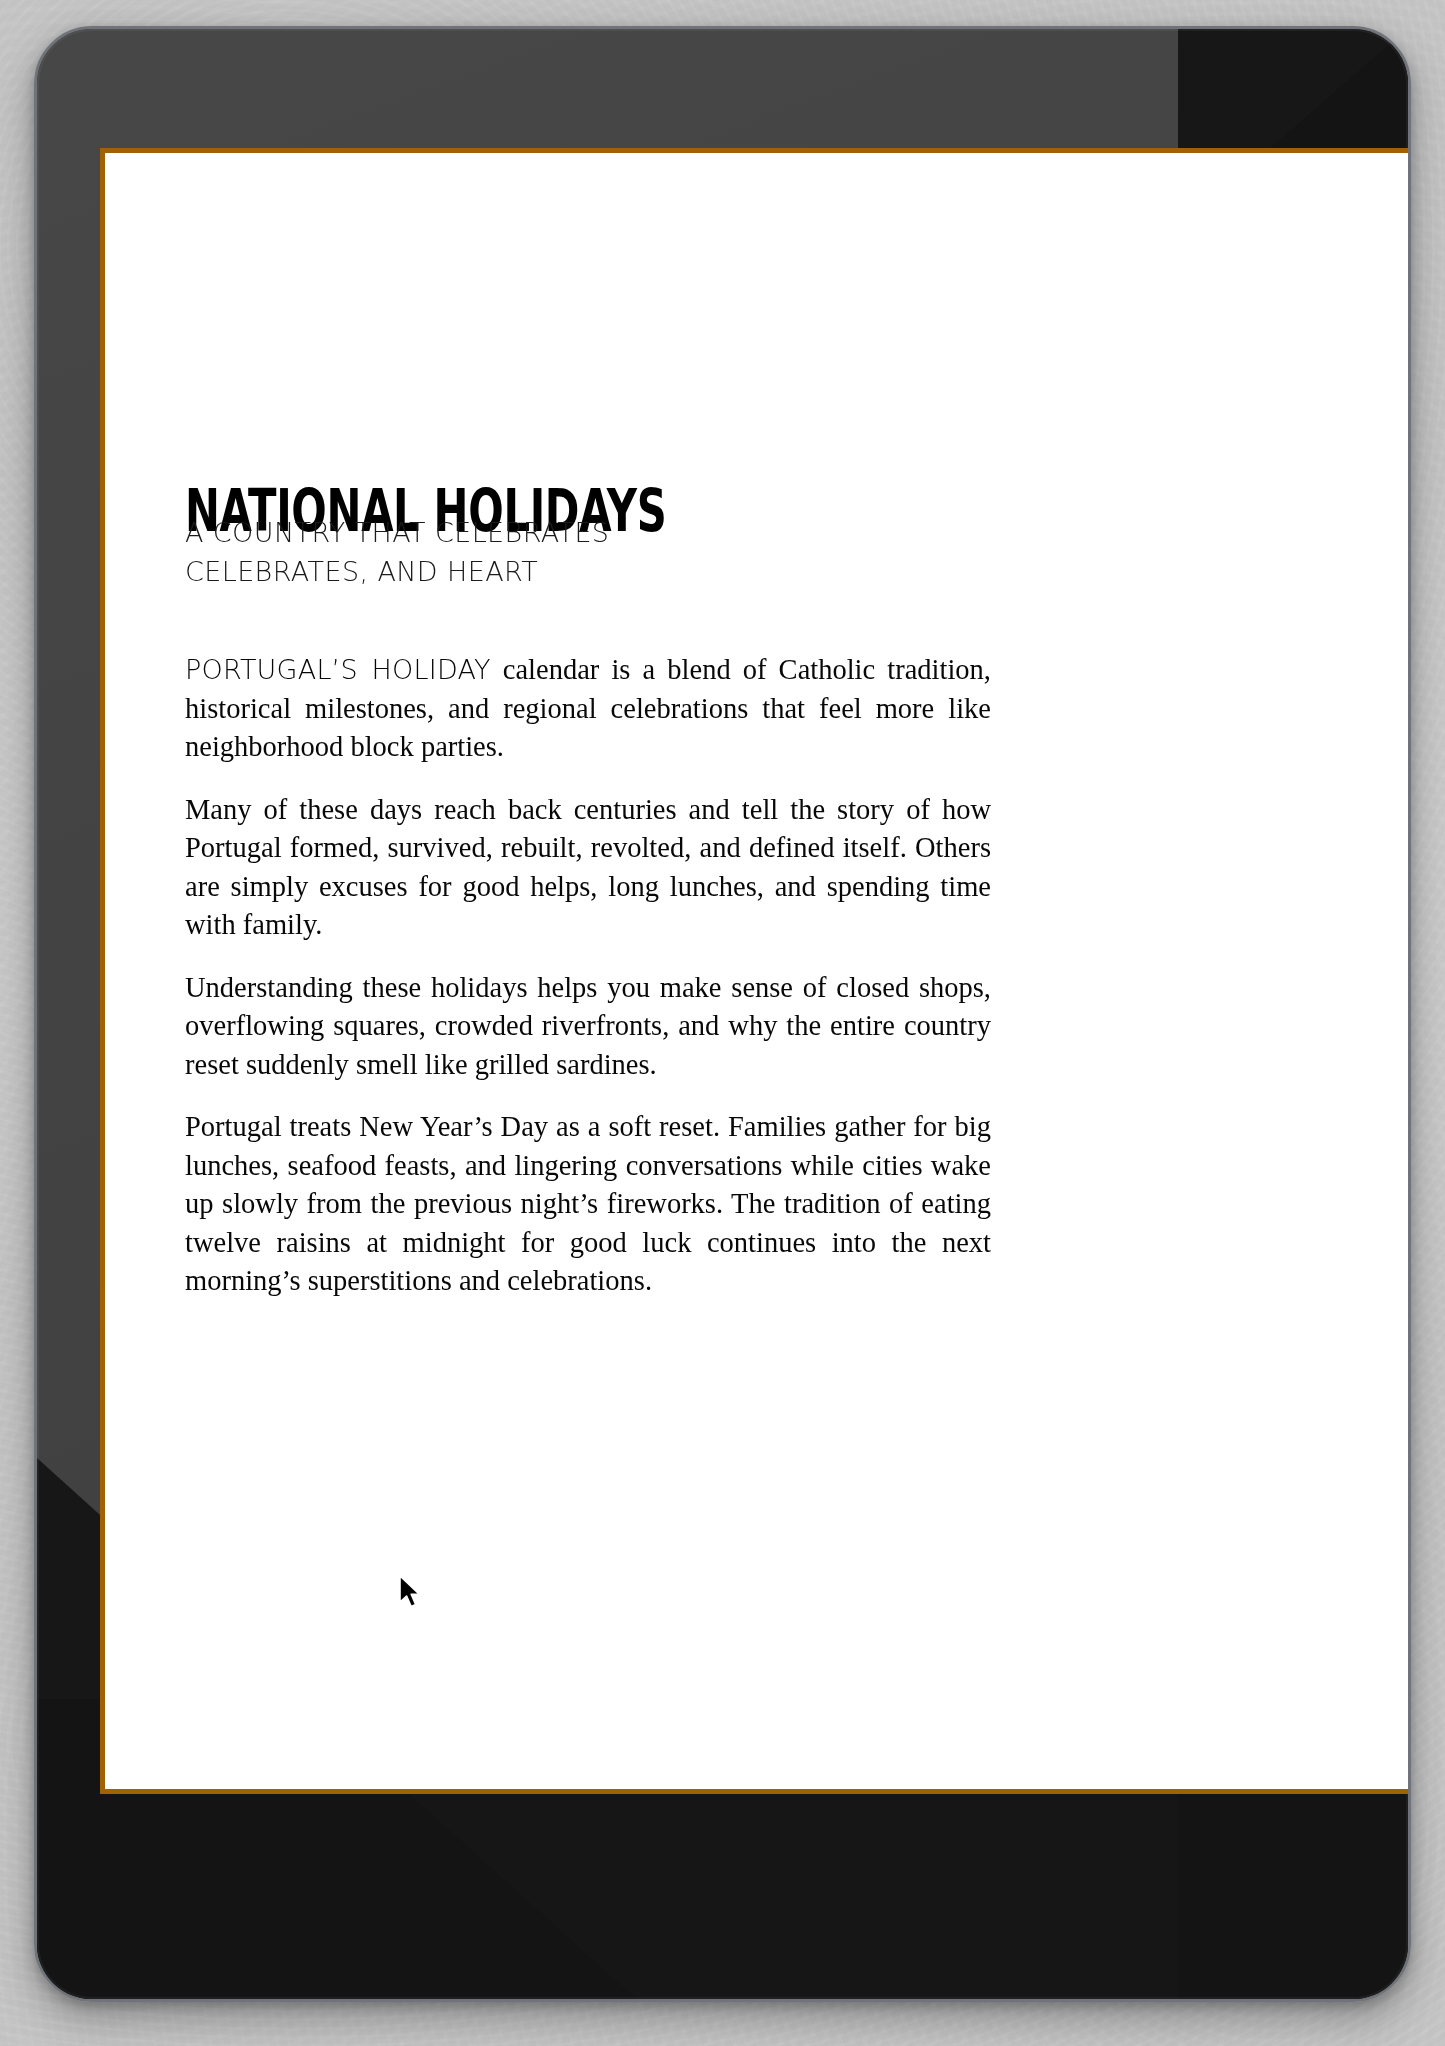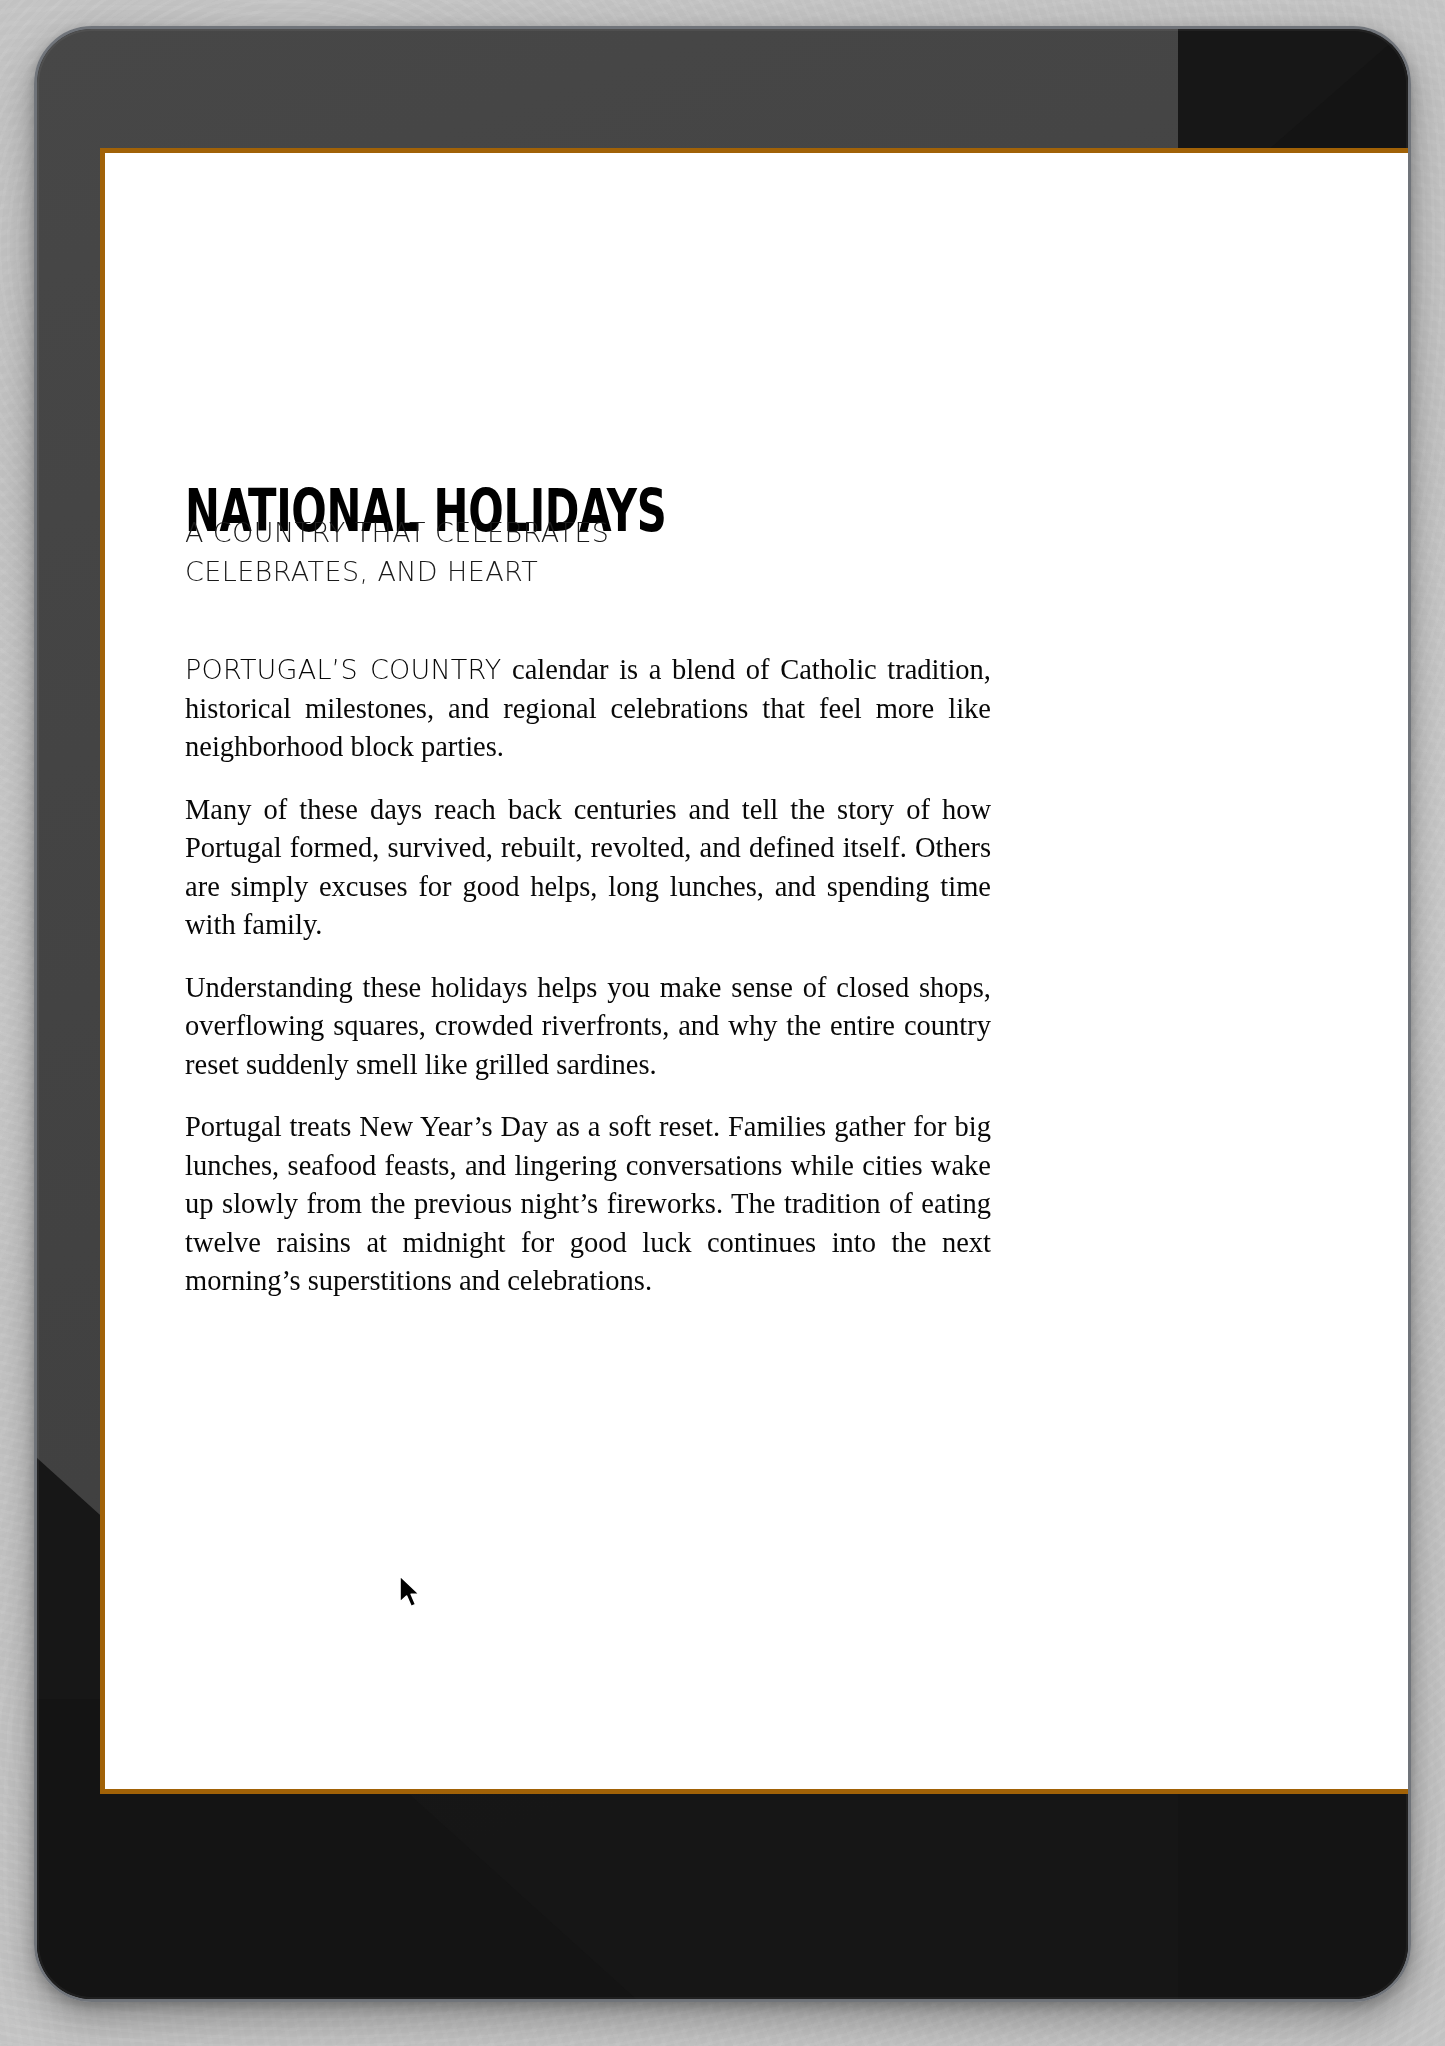--- a/index.html
+++ b/index.html
@@ -238,21 +238,21 @@
 
           <h1 class="headline">NATIONAL HOLIDAYS</h1>
 
           <div class="subhead">
             <span>A COUNTRY THAT CELEBRATES</span>
             <span>CELEBRATES, AND HEART</span>
           </div>
 
           <div class="body-col">
 
-            <p class="para"><span class="lead-in">PORTUGAL’S COUNTRY</span><span> calendar is a blend of Catholic tradition, historical milestones, and regional celebrations that feel more like neighborhood block parties.</span></p>
+            <p class="para"><span class="lead-in">PORTUGAL’S HOLIDAY</span><span> calendar is a blend of Catholic tradition, historical milestones, and regional celebrations that feel more like neighborhood block parties.</span></p>
 
             <p class="para">Many of these days reach back centuries and tell the story of how Portugal formed, survived, rebuilt, revolted, and defined itself. Others are simply excuses for good helps, long lunches, and spending time with family.</p>
 
             <p class="para">Understanding these holidays helps you make sense of closed shops, overflowing squares, crowded riverfronts, and why the entire country reset suddenly smell like grilled sardines.</p>
 
 
             <p class="para">Portugal treats New Year’s Day as a soft reset. Families gather for big lunches, seafood feasts, and lingering conversations while cities wake up slowly from the previous night’s fireworks. The tradition of eating twelve raisins at midnight for good luck continues into the next morning’s superstitions and celebrations.</p>
 
           </div>
         </article>

